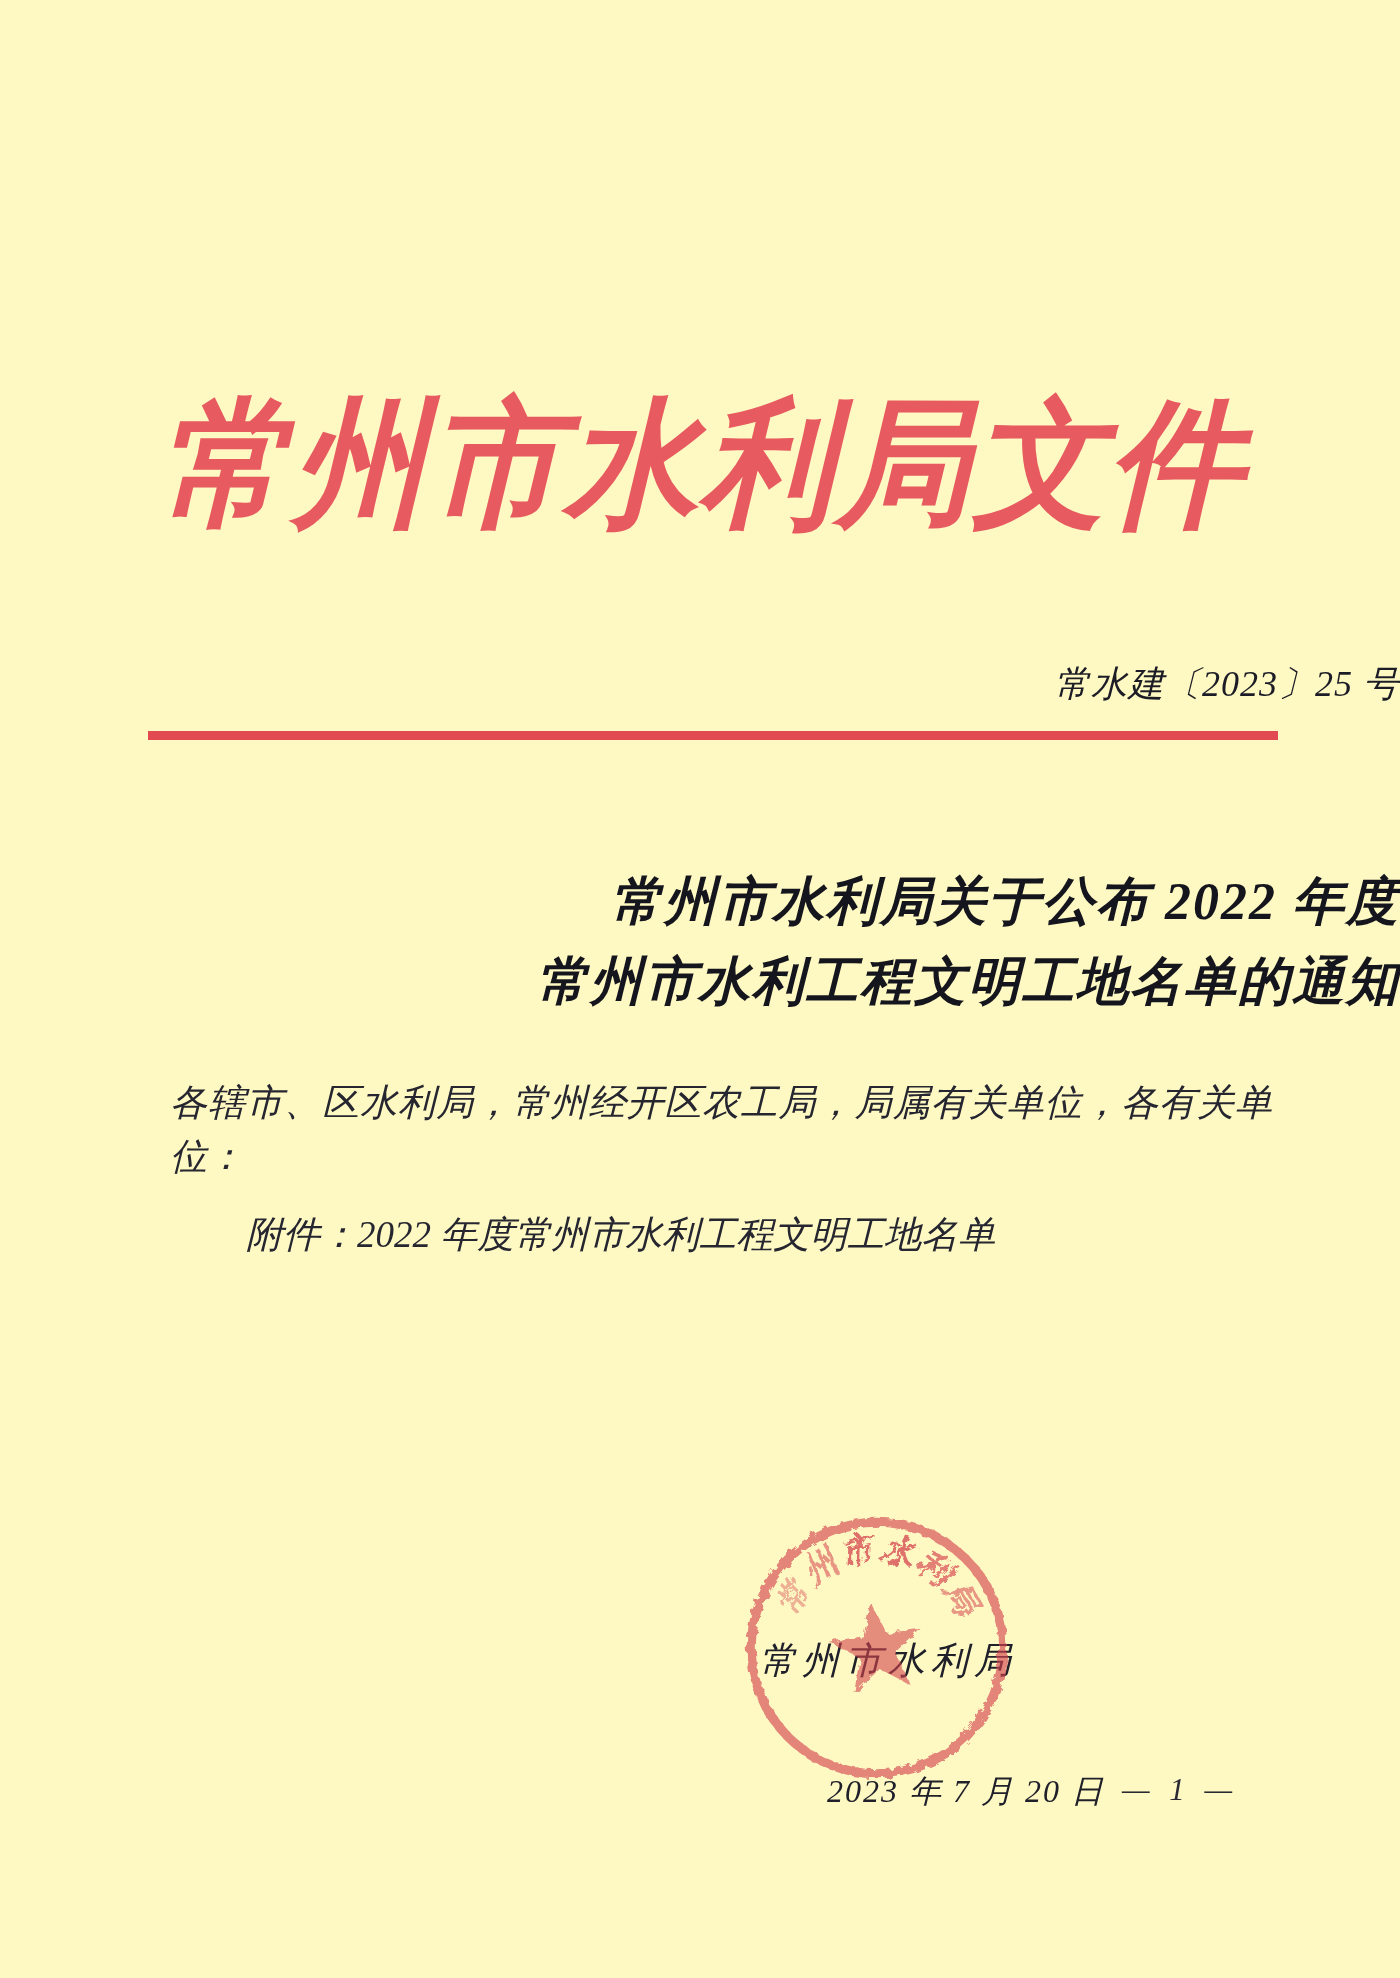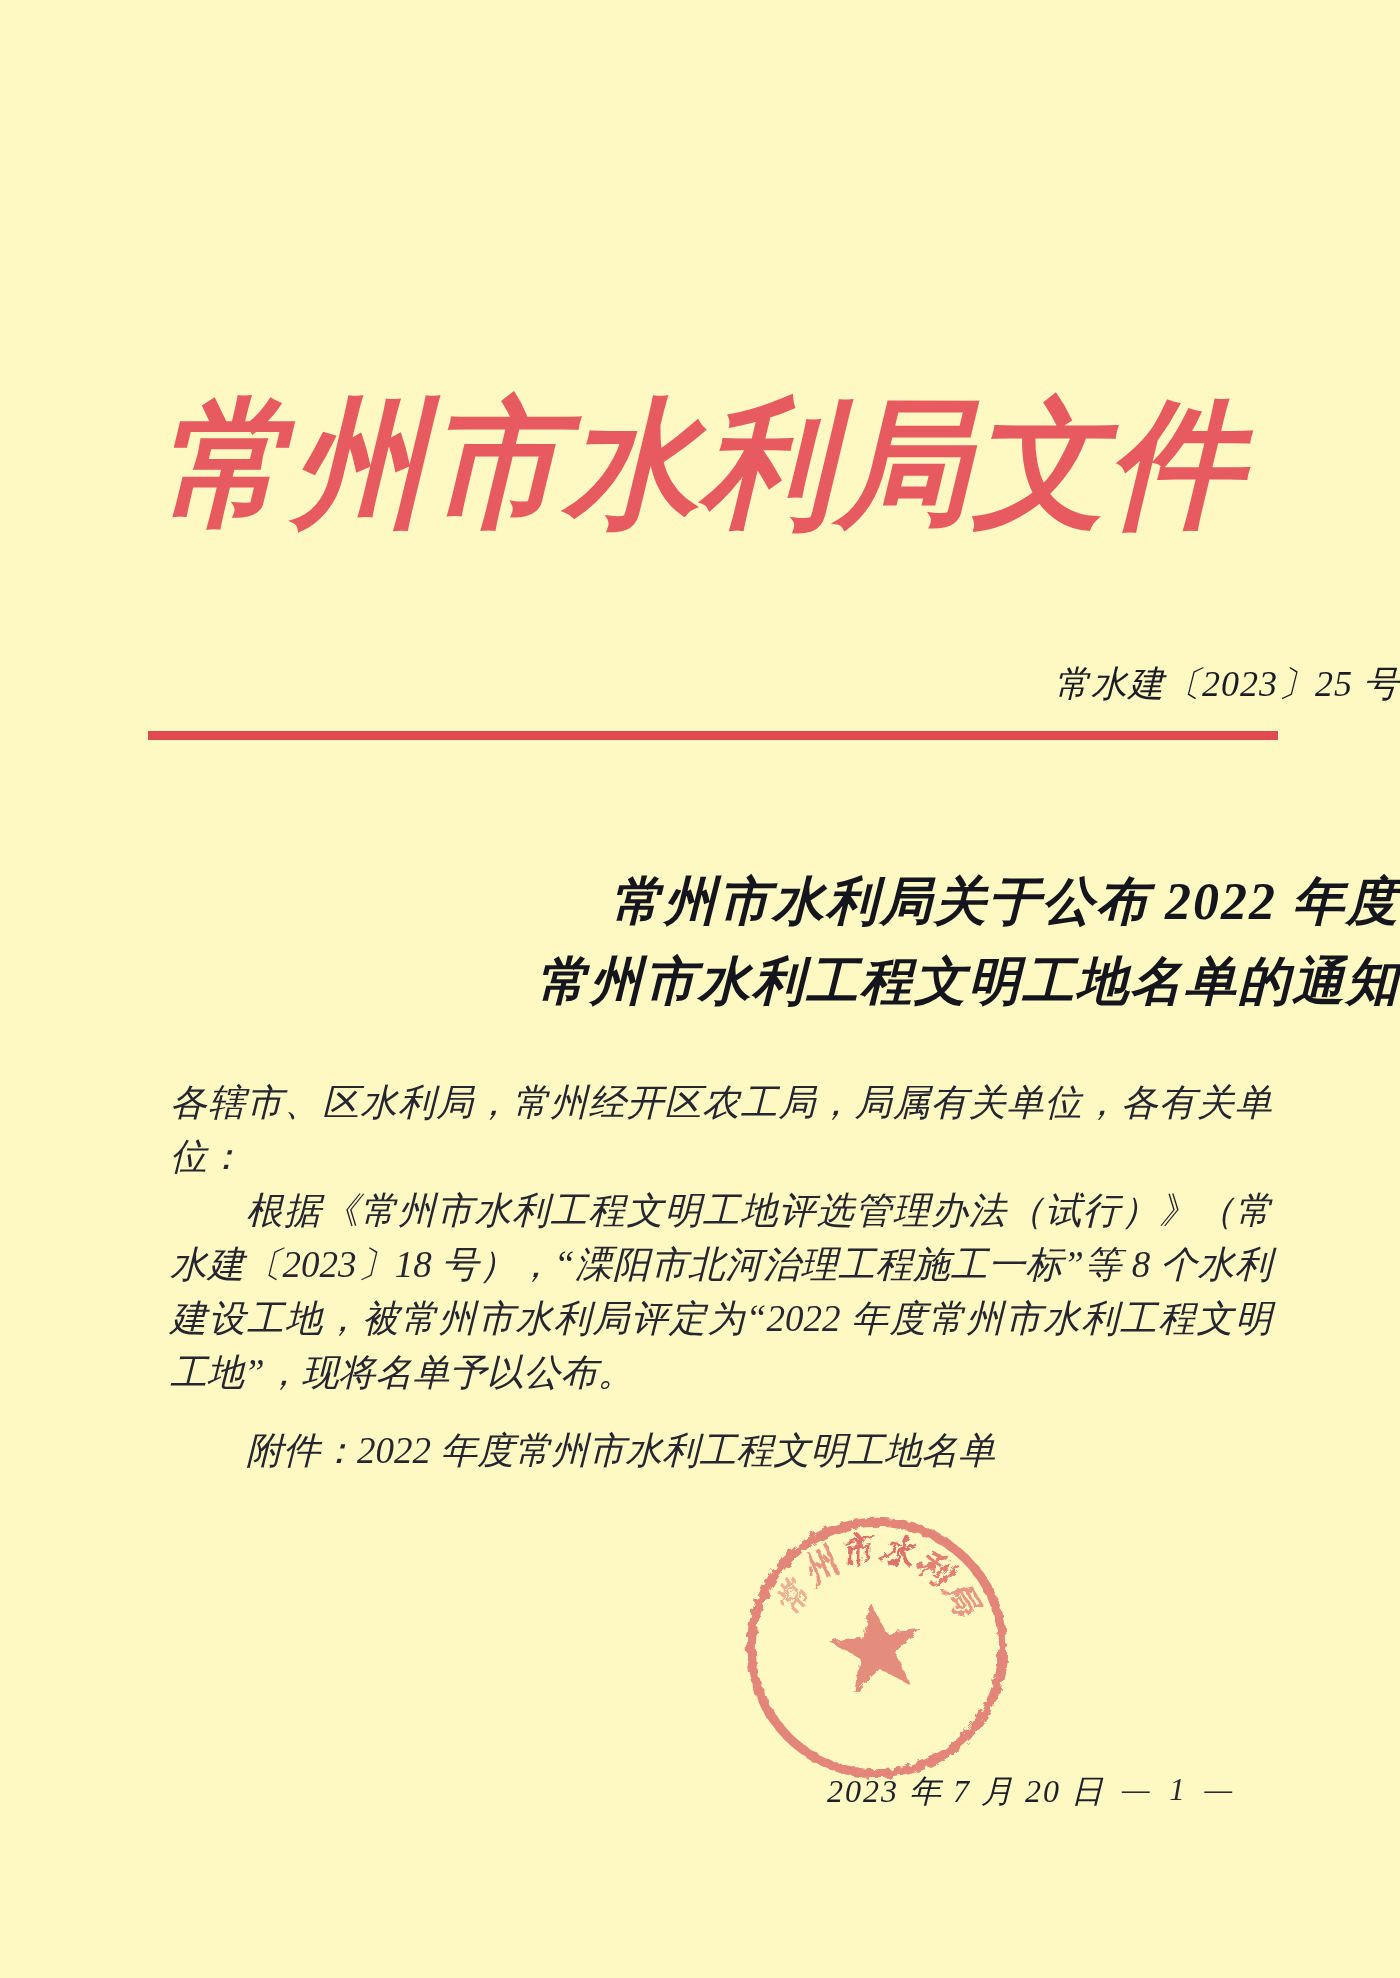--- a/index.html
+++ b/index.html
@@ -115,24 +115,24 @@
 
   <div class="red-rule"></div>
 
   <div class="notice-title">
     <div>常州市水利局关于公布 2022 年度</div>
     <div>常州市水利工程文明工地名单的通知</div>
   </div>
 
   <div class="body-text">
     <p class="salutation">各辖市、区水利局，常州经开区农工局，局属有关单位，各有关单位：</p>
-    <p class="indent">根据《常州市水利工程文明工地评选管理办法（试行）》（常水建〔2023〕18 号），“溧阳市北河治理工程施工一标”等 8 个水利建设工地，被常州市水利局评定为“2022 年度常州市水利工程文明工地”，现将名单予以公布。</p>
     <p class="indent attachment">附件：2022 年度常州市水利工程文明工地名单</p>
   </div>
 
+  <div class="signer">常州市水利局</div>
 
   <div class="sign-date">2023 年 7 月 20 日</div>
 
   <svg class="seal" viewBox="0 0 280 280" xmlns="http://www.w3.org/2000/svg">
     <defs>
       <filter id="grain" x="-10%" y="-10%" width="120%" height="120%">
         <feTurbulence type="fractalNoise" baseFrequency="0.14" numOctaves="2" result="n"></feTurbulence>
         <feDisplacementMap in="SourceGraphic" in2="n" scale="8"></feDisplacementMap>
       </filter>
     </defs>

